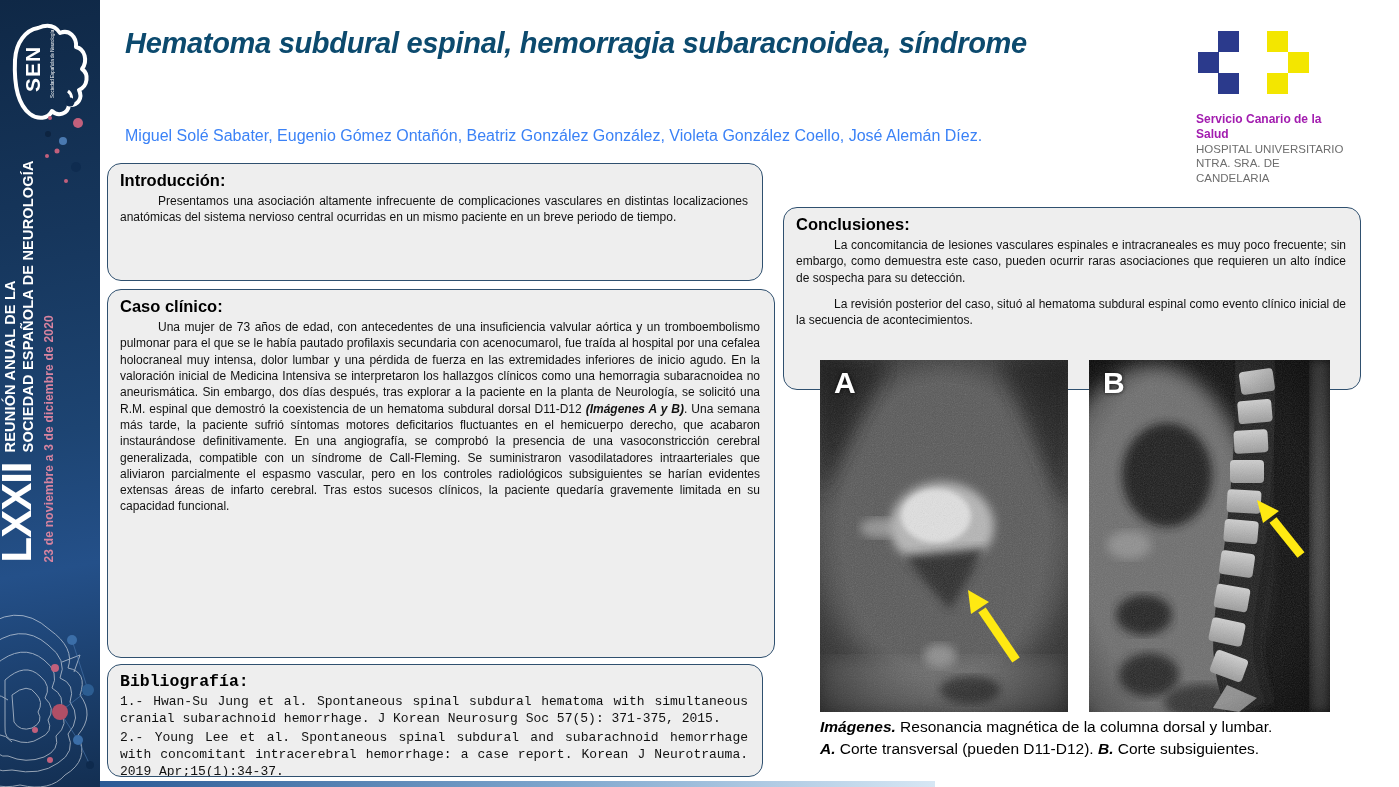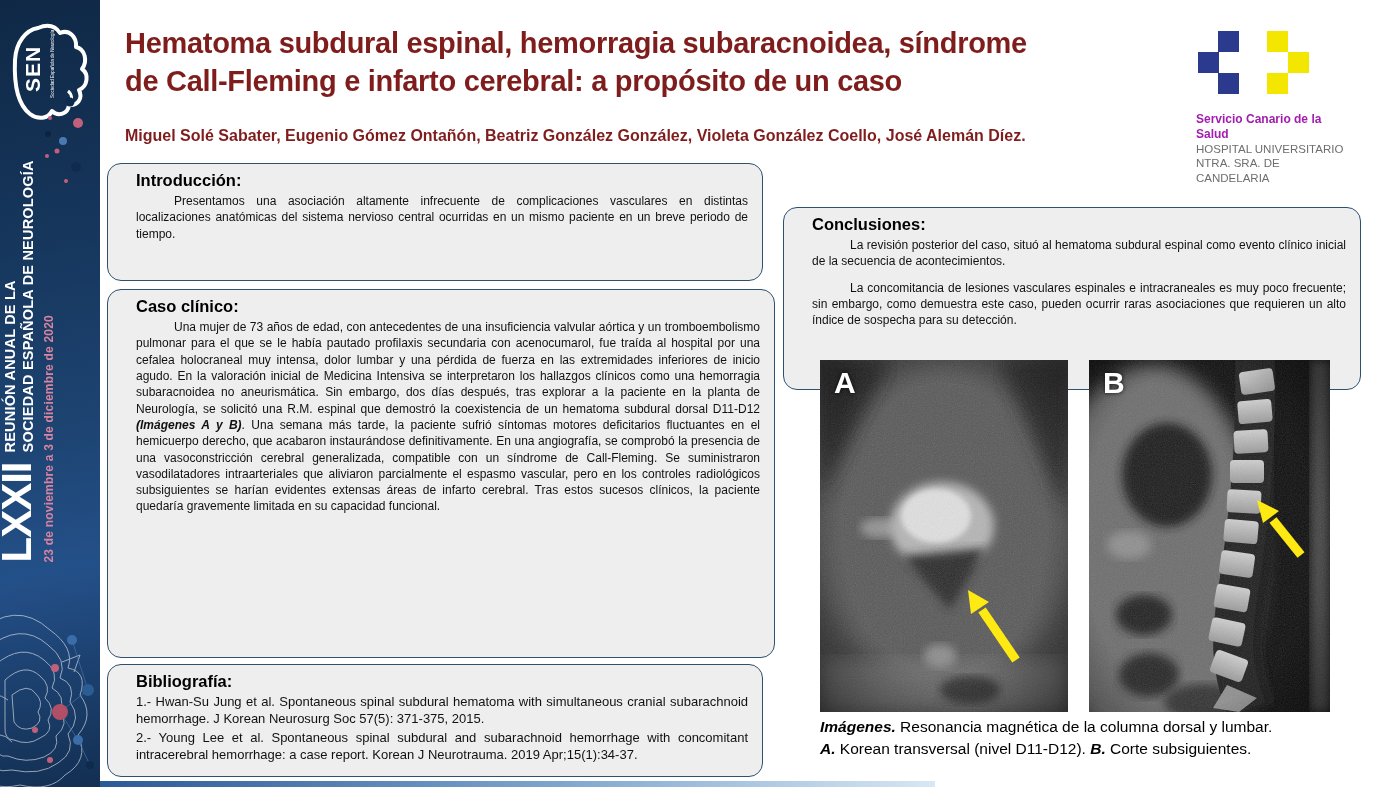--- a/index.html
+++ b/index.html
@@ -28,44 +28,44 @@
   .event-number { font-size:42px; line-height:34px; font-weight:bold; letter-spacing:-1px; }
   .event-lines { font-size:14.5px; font-weight:bold; line-height:1.22; letter-spacing:0.2px; padding-top:2px; }
   .event-dates { font-size:12px; font-weight:bold; color:#d884a0; margin-top:5px; letter-spacing:0.2px; }
 
   .footer-bar {
     position:absolute; left:100px; bottom:0; width:835px; height:6px;
     background:linear-gradient(90deg,#2a5a95 0%, #7ea6cd 55%, #d7e7f4 100%);
   }
 
   
-  .title-block { position:absolute; left:125px; top:24px; width:1050px; color:#7f1d1d; }
+  .title-block { position:absolute; left:125px; top:24px; width:1050px; color:#0c4a6e;font-style:italic; }
   .title-line { font-size:29px; font-weight:bold; line-height:1.32; letter-spacing:-0.3px; }
-  .authors { position:absolute; left:125px; top:127px; width:1250px; font-size:16px; font-weight:bold; color:#7f1d1d; }
+  .authors { position:absolute; left:125px; top:127px; width:1250px; font-size:16px; font-weight:normal; color:#3b82f6; }
 
   
   .hospital-logo { position:absolute; left:1196px; top:26px; width:160px; height:125px; }
   .sq { position:absolute; width:21px; height:21px; }
   .sq.blue { background:#2b3a8c; }
   .sq.yellow { background:#f3e600; }
   .hosp-text { position:absolute; left:0; top:86px; }
   .hosp-line1 { font-size:12px; font-weight:bold; color:#a21caf; line-height:1.25; }
   .hosp-line2 { font-size:11.5px; color:#6e6e6e; line-height:1.25; }
 
   
   .box {
     position:absolute; background:#eeeeee;
     border:1.6px solid #2f506f; border-radius:14px;
-    padding:7px 14px 8px 28px; color:#111; overflow:hidden;
+    padding:7px 14px 8px 12px; color:#111; overflow:hidden;
   }
   .box h3 { font-size:16.5px; font-weight:bold; color:#000; margin-bottom:2px; }
   .box p { font-size:12px; line-height:1.36; text-align:justify; text-indent:38px; margin-top:3px; }
   .box-intro { left:107px; top:163px; width:656px; height:118px; }
   .box-caso  { left:107px; top:289px; width:668px; height:369px; }
-  .box-biblio{ left:107px; top:664px; width:656px; height:113px; }
+  .box-biblio{ left:107px; top:664px; width:656px; height:113px;font-family:Liberation Mono, monospace; }
   .box-biblio p { font-size:13px; line-height:1.33; text-indent:0; margin-top:1px; }
   .box-concl { left:783px; top:163px; width:578px; height:183px;margin-top:44px; }
   .box-concl p + p { margin-top:10px; }
   .ref-bold-italic { font-weight:bold; font-style:italic; }
 
   
   .fig { position:absolute; top:360px; height:352px; background:#000; overflow:hidden; }
   .fig-a { left:820px; width:248px; }
   .fig-b { left:1089px; width:241px; }
   .fig svg { display:block; }
@@ -143,21 +143,20 @@
         </div>
       </div>
       <div class="event-dates">23 de noviembre a 3 de diciembre de 2020</div>
     </div>
   </div>
 
   <div class="footer-bar"></div>
 
   <div class="title-block">
     <div class="title-line">Hematoma subdural espinal, hemorragia subaracnoidea, síndrome</div>
-    <div class="title-line">de Call-Fleming e infarto cerebral: a propósito de un caso</div>
   </div>
   <div class="authors">Miguel Solé Sabater, Eugenio Gómez Ontañón, Beatriz González González, Violeta González Coello, José Alemán Díez.</div>
 
   <div class="hospital-logo">
     <div>
       <div class="sq blue" style="left:22px; top:5px;"></div>
       <div class="sq blue" style="left:2px;  top:26px;"></div>
       <div class="sq blue" style="left:22px; top:47px;"></div>
       <div class="sq yellow" style="left:71px; top:5px;"></div>
       <div class="sq yellow" style="left:92px; top:26px;"></div>
@@ -181,22 +180,22 @@
   </div>
 
   <div class="box box-biblio">
     <h3>Bibliografía:</h3>
     <p>1.- Hwan-Su Jung et al. Spontaneous spinal subdural hematoma with simultaneous cranial subarachnoid hemorrhage. J Korean Neurosurg Soc 57(5): 371-375, 2015.</p>
     <p>2.- Young Lee et al. Spontaneous spinal subdural and subarachnoid hemorrhage with concomitant intracerebral hemorrhage: a case report. Korean J Neurotrauma. 2019 Apr;15(1):34-37.</p>
   </div>
 
   <div class="box box-concl">
     <h3>Conclusiones:</h3>
+    <p>La concomitancia de lesiones vasculares espinales e intracraneales es muy poco frecuente; sin embargo, como demuestra este caso, pueden ocurrir raras asociaciones que requieren un alto índice de sospecha para su detección.</p>
     <p>La revisión posterior del caso, situó al hematoma subdural espinal como evento clínico inicial de la secuencia de acontecimientos.</p>
-    <p>La concomitancia de lesiones vasculares espinales e intracraneales es muy poco frecuente; sin embargo, como demuestra este caso, pueden ocurrir raras asociaciones que requieren un alto índice de sospecha para su detección.</p>
   </div>
 
   <div class="fig fig-a">
     <svg width="248" height="352" viewBox="0 0 248 352">
       <defs>
         <filter id="blurBig">
             <feGaussianBlur stdDeviation="9"></feGaussianBlur>
           </filter>
         <filter id="blurMed">
             <feGaussianBlur stdDeviation="5"></feGaussianBlur>
@@ -277,16 +276,16 @@
       <g>
         <line x1="212" y1="195" x2="184" y2="160" stroke="#ffe912" stroke-width="9"></line>
         <polygon points="168,140 190,151 174,163" fill="#ffe912"></polygon>
       </g>
     </svg>
     <div class="fig-label">B</div>
   </div>
 
   <div class="caption">
     <div><span class="cap-bold">Imágenes.</span><span> Resonancia magnética de la columna  dorsal y lumbar.</span></div>
-    <div><span class="cap-bold">A.</span><span> Korean transversal (nivel D11-D12). </span><span class="cap-bold">B.</span><span> Corte subsiguientes.</span></div>
+    <div><span class="cap-bold">A.</span><span> Corte transversal (pueden D11-D12). </span><span class="cap-bold">B.</span><span> Corte subsiguientes.</span></div>
   </div>
 
 </div>
 
 </body></html>

